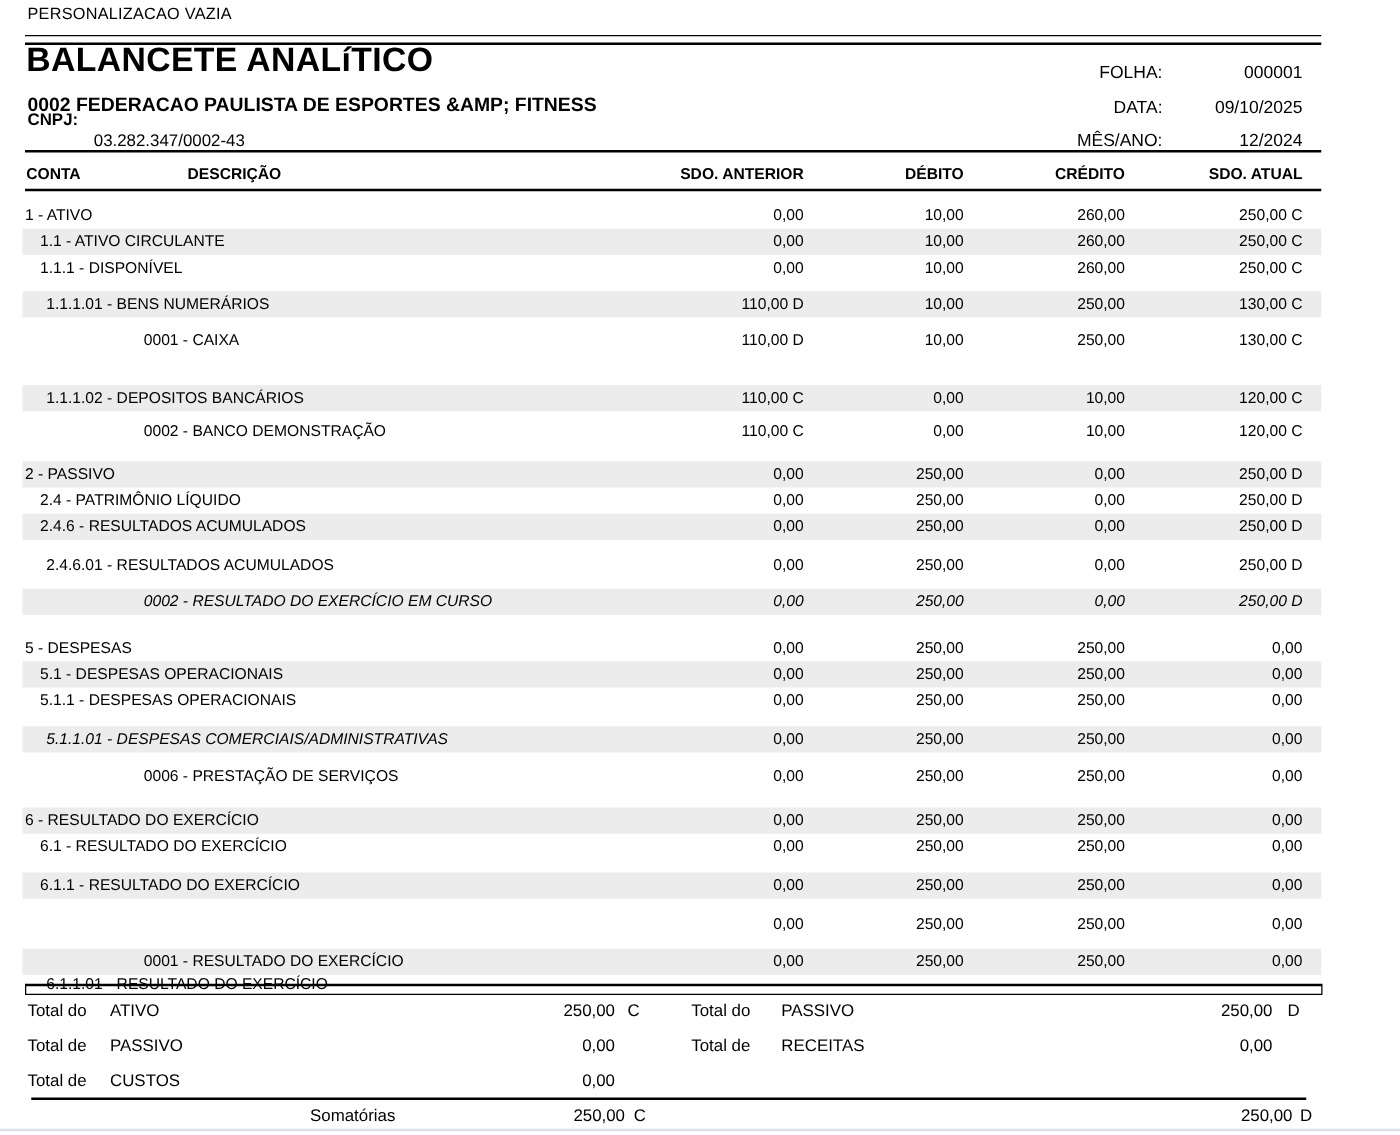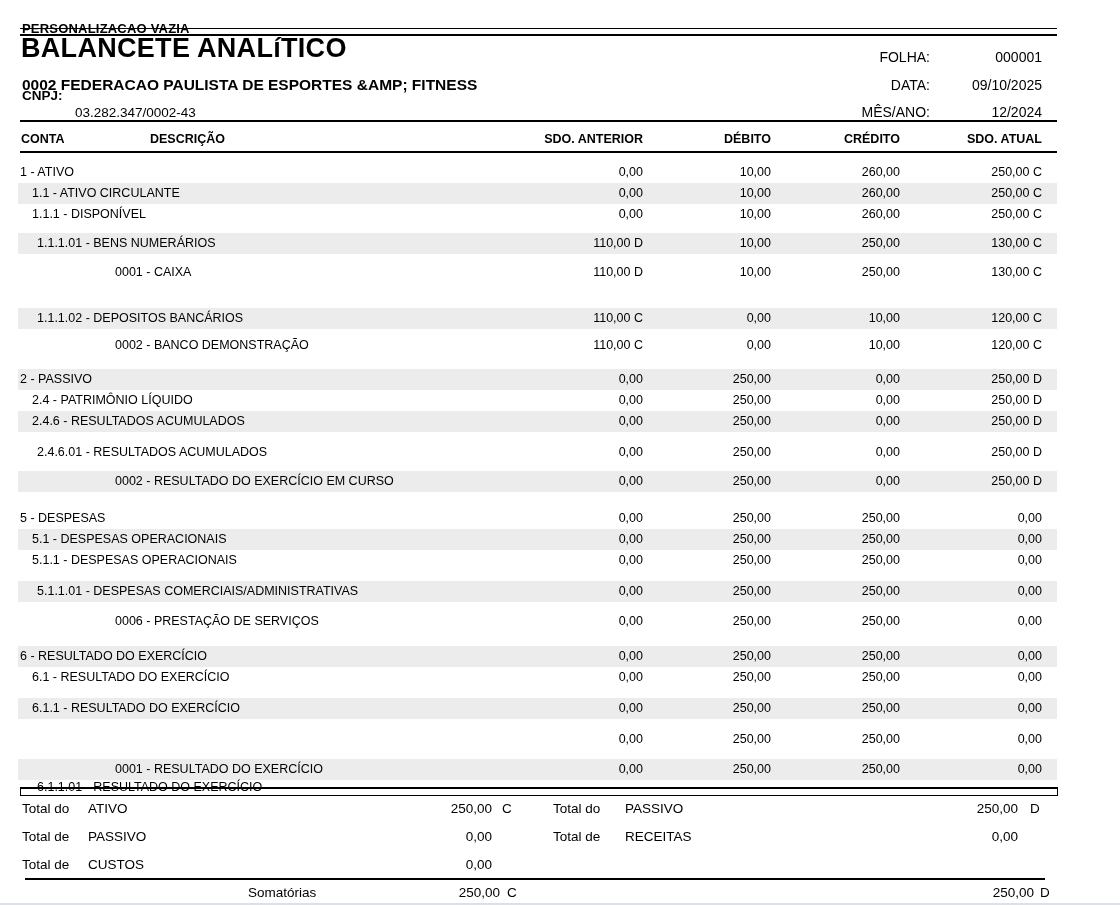--- a/index.html
+++ b/index.html
@@ -2,21 +2,21 @@
 <html><head>
 <meta charset="utf-8">
 <style>
   html,body{margin:0;padding:0;background:#fff;}
   .page{position:relative;width:1120px;height:908px;background:#ffffff;
         font-family:"Liberation Sans",sans-serif;color:#000;overflow:hidden;}
 
   .abs{position:absolute;}
 
   
-  .custom-name{left:22px;top:21px;font-size:13px;font-weight:bold;letter-spacing:.2px;}
+  .custom-name{left:22px;top:3px;font-size:13px;font-weight:normal;letter-spacing:.2px;}
   .dbl-rule{left:20px;top:28px;width:1037px;height:5px;
             border-top:1px solid #000;border-bottom:2px solid #000;}
   .report-title{left:21px;top:33px;font-size:27px;font-weight:bold;letter-spacing:.3px;}
   .company{left:22px;top:76px;font-size:15.5px;font-weight:bold;}
   .cnpj-label{left:22px;top:88px;font-size:13.5px;font-weight:bold;}
   .cnpj-value{left:75px;top:105px;font-size:13.5px;}
 
   .meta-label{font-size:14px;right:190px;text-align:right;}
   .meta-value{font-size:14px;right:78px;text-align:right;}
 
@@ -146,21 +146,21 @@
         <span class="val" style="right: 220px;">0,00</span>
         <span class="val" style="right: 78px;">250,00 D</span>
       </div>
       <div class="trow" style="margin-top: 10px;">
         <span class="acc" style="left: 37px;">2.4.6.01 - RESULTADOS ACUMULADOS</span>
         <span class="val" style="right: 477px;">0,00</span>
         <span class="val" style="right: 349px;">250,00</span>
         <span class="val" style="right: 220px;">0,00</span>
         <span class="val" style="right: 78px;">250,00 D</span>
       </div>
-      <div class="trow" style="margin-top: 8px;">
+      <div class="trow" style="margin-top: 8px; font-style: italic;">
         <div class="band" style="background: rgb(236, 236, 236);"></div>
         <span class="acc" style="left: 115px;">0002 - RESULTADO DO EXERCÍCIO EM CURSO</span>
         <span class="val" style="right: 477px;">0,00</span>
         <span class="val" style="right: 349px;">250,00</span>
         <span class="val" style="right: 220px;">0,00</span>
         <span class="val" style="right: 78px;">250,00 D</span>
       </div>
       <div class="trow" style="margin-top: 16px;">
         <span class="acc" style="left: 20px;">5 - DESPESAS</span>
         <span class="val" style="right: 477px;">0,00</span>
@@ -178,21 +178,21 @@
       </div>
       <div class="trow" style="margin-top: 0px;">
         <span class="acc" style="left: 32px;">5.1.1 - DESPESAS OPERACIONAIS</span>
         <span class="val" style="right: 477px;">0,00</span>
         <span class="val" style="right: 349px;">250,00</span>
         <span class="val" style="right: 220px;">250,00</span>
         <span class="val" style="right: 78px;">0,00</span>
       </div>
       <div class="trow" style="margin-top: 10px;">
         <div class="band" style="background: rgb(236, 236, 236);"></div>
-        <span class="acc" style="left: 37px;">5.1.1.01 - DESPESAS COMERCIAIS/ADMINISTRATIVAS</span>
+        <span class="acc" style="left: 37px; font-style: italic;">5.1.1.01 - DESPESAS COMERCIAIS/ADMINISTRATIVAS</span>
         <span class="val" style="right: 477px;">0,00</span>
         <span class="val" style="right: 349px;">250,00</span>
         <span class="val" style="right: 220px;">250,00</span>
         <span class="val" style="right: 78px;">0,00</span>
       </div>
       <div class="trow" style="margin-top: 9px;">
         <span class="acc" style="left: 115px;">0006 - PRESTAÇÃO DE SERVIÇOS</span>
         <span class="val" style="right: 477px;">0,00</span>
         <span class="val" style="right: 349px;">250,00</span>
         <span class="val" style="right: 220px;">250,00</span>

